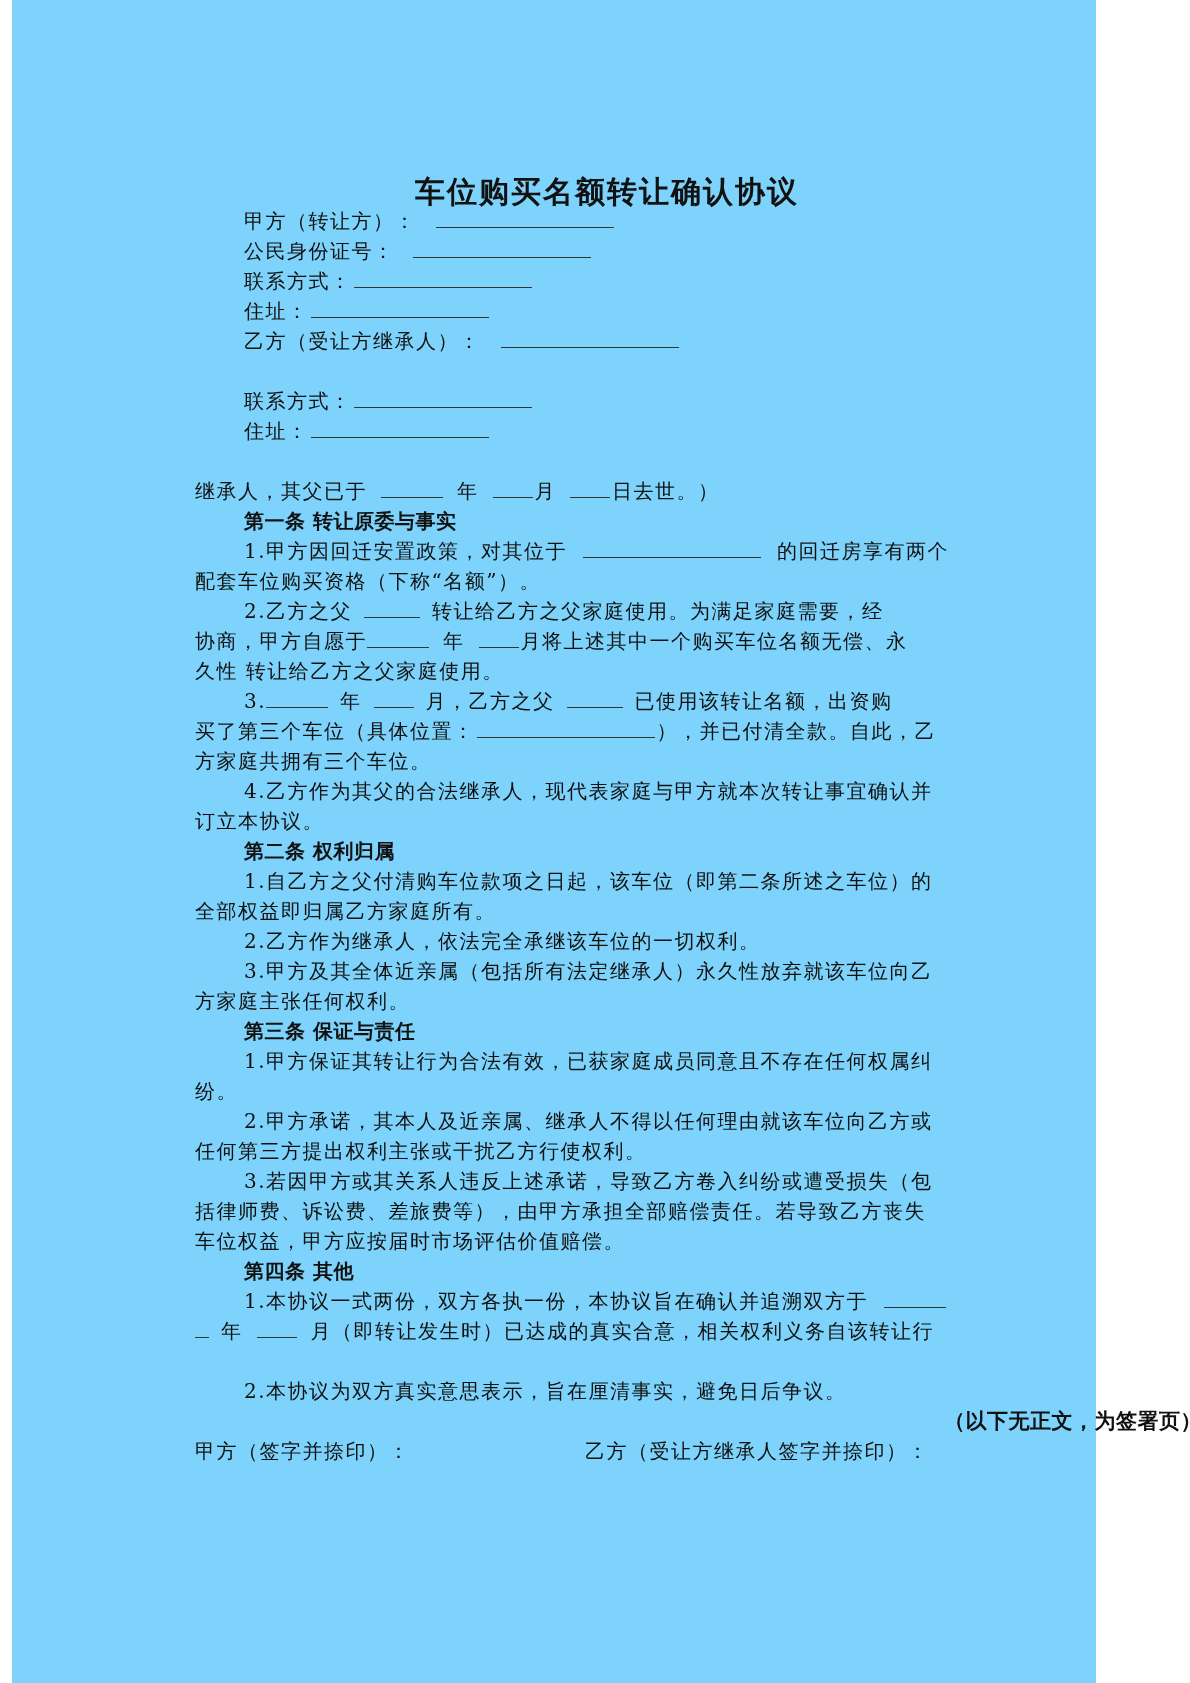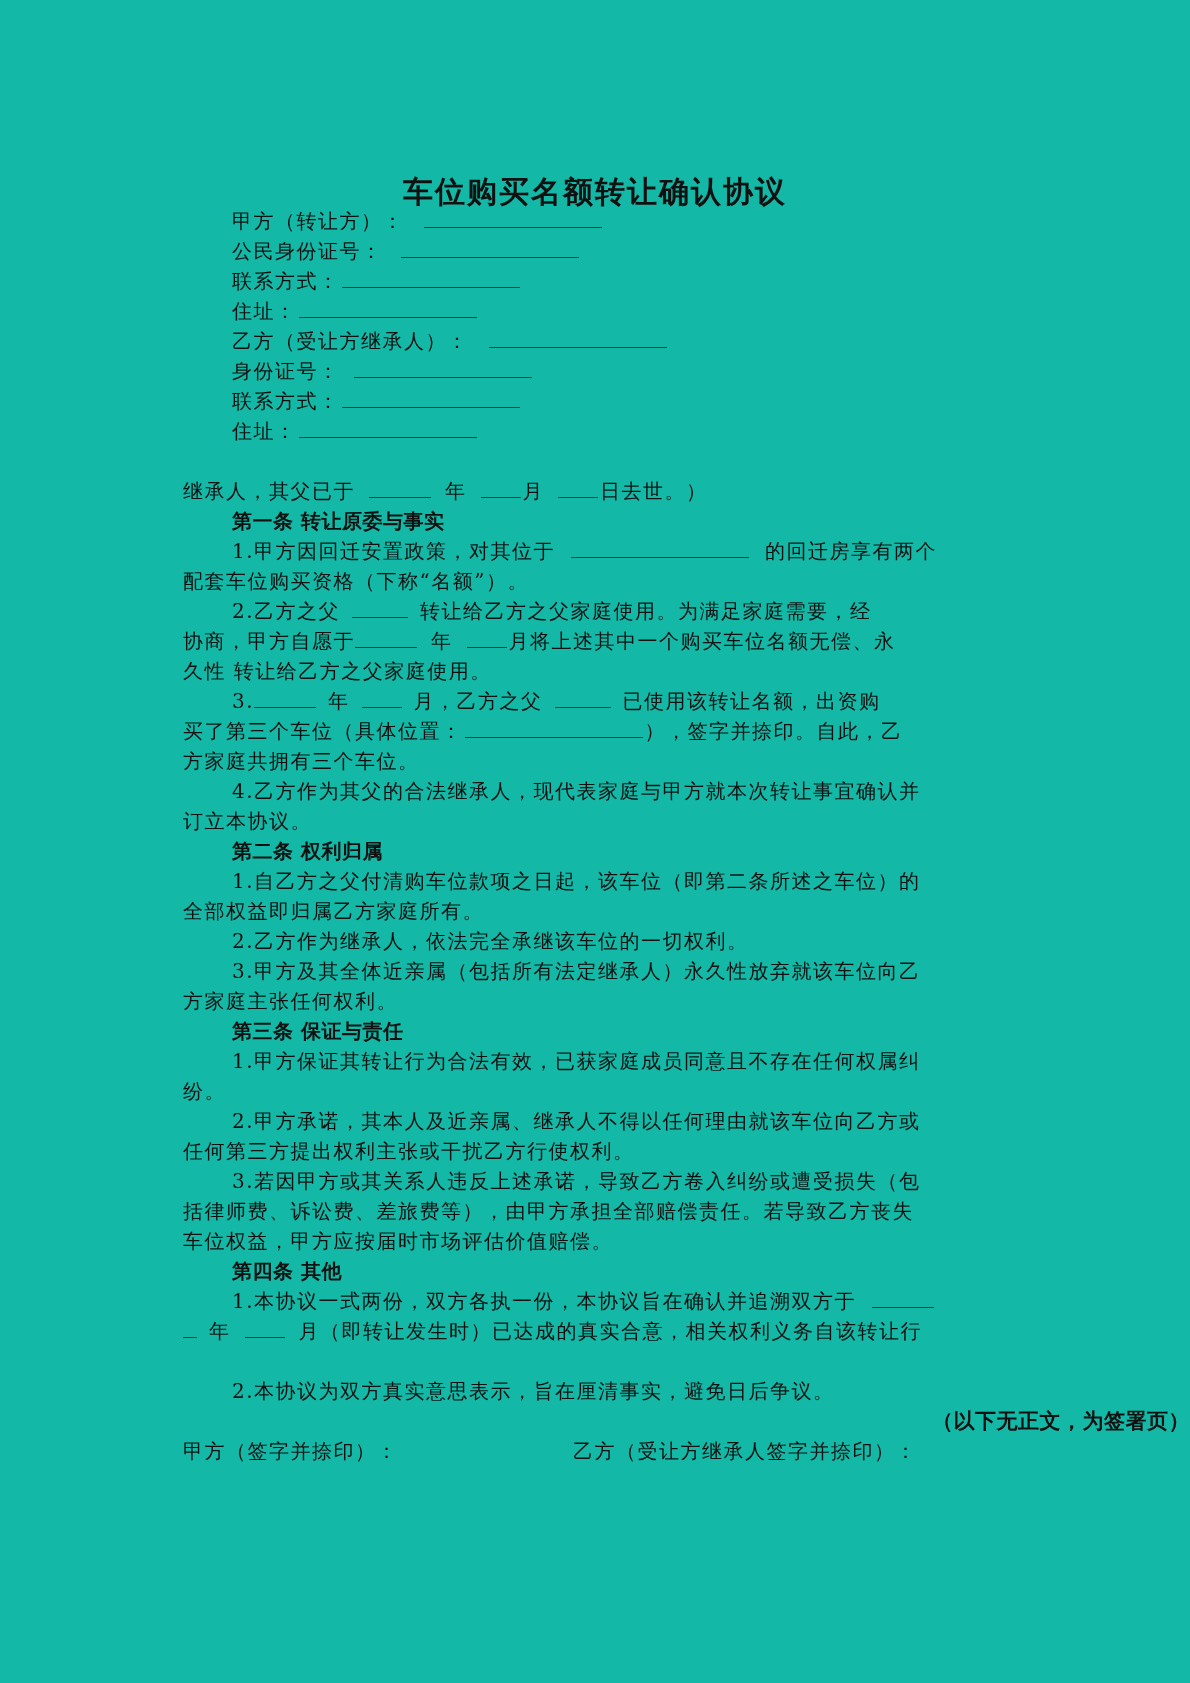--- a/index.html
+++ b/index.html
@@ -1,21 +1,21 @@
 <!DOCTYPE html>
 <html><head>
 <meta charset="utf-8">
 <style>
   html, body { margin: 0; padding: 0; background: #ffffff; }
   body {
     width: 1190px; height: 1683px; position: relative; overflow: hidden;
     font-family: "DejaVu Serif", "Liberation Serif", serif;
     color: #111111;
   }
-  .page { position: absolute; left: 0; top: 0; width: 1190px; height: 1683px; background: #14b8a6; }
+  .page { position: absolute; left: 12px; top: 0; width: 1084px; height: 1683px; background: #7dd3fc; }
   .title {
     position: absolute; left: 0; width: 1190px; top: 172px;
     text-align: center; font-size: 30px; font-weight: bold; letter-spacing: 2px;
     font-family: "DejaVu Sans", sans-serif; line-height: 40px;
   }
   .line {
     position: absolute; font-size: 20px; line-height: 30px; white-space: nowrap;
     letter-spacing: 1.5px;
   }
   .blank {
@@ -43,23 +43,20 @@
   <div class="line ind" style="top:266px">
     <span>联系方式：</span><span class="blank" style="width:178px;margin-left:2px"></span>
   </div>
   <div class="line ind" style="top:296px">
     <span>住址：</span><span class="blank" style="width:178px;margin-left:2px"></span>
   </div>
 
   <div class="line ind" style="top:326px">
     <span>乙方（受让方继承人）：</span><span class="blank" style="width:178px;margin-left:20px"></span>
   </div>
-  <div class="line ind" style="top:356px">
-    <span>身份证号：</span><span class="blank" style="width:178px;margin-left:14px"></span>
-  </div>
   <div class="line ind" style="top:386px">
     <span>联系方式：</span><span class="blank" style="width:178px;margin-left:2px"></span>
   </div>
   <div class="line ind" style="top:416px">
     <span>住址：</span><span class="blank" style="width:178px;margin-left:2px"></span>
   </div>
 
   <div class="line full" style="top:476px">
     <span>继承人，其父已于</span><span class="blank" style="width:62px;margin:0 14px"></span><span>年</span><span class="blank" style="width:40px;margin:0 2px 0 14px"></span><span>月</span><span class="blank" style="width:40px;margin:0 2px 0 14px"></span><span>日去世。）</span>
   </div>
@@ -73,21 +70,21 @@
     <span>2.乙方之父</span><span class="blank" style="width:56px;margin:0 12px"></span><span>转让给乙方之父家庭使用。为满足家庭需要，经</span>
   </div>
   <div class="line full" style="top:626px">
     <span>协商，甲方自愿于</span><span class="blank" style="width:62px;margin:0 14px 0 0"></span><span>年</span><span class="blank" style="width:40px;margin:0 2px 0 14px"></span><span>月将上述其中一个购买车位名额无偿、永</span>
   </div>
   <div class="line full" style="top:656px">久性 转让给乙方之父家庭使用。</div>
   <div class="line ind" style="top:686px">
     <span>3.</span><span class="blank" style="width:62px;margin:0 12px 0 0"></span><span>年</span><span class="blank" style="width:40px;margin:0 12px"></span><span>月，乙方之父</span><span class="blank" style="width:56px;margin:0 12px"></span><span>已使用该转让名额，出资购</span>
   </div>
   <div class="line full" style="top:716px">
-    <span>买了第三个车位（具体位置：</span><span class="blank" style="width:178px;margin:0 2px"></span><span>），签字并捺印。自此，乙</span>
+    <span>买了第三个车位（具体位置：</span><span class="blank" style="width:178px;margin:0 2px"></span><span>），并已付清全款。自此，乙</span>
   </div>
   <div class="line full" style="top:746px">方家庭共拥有三个车位。</div>
   <div class="line ind" style="top:776px">4.乙方作为其父的合法继承人，现代表家庭与甲方就本次转让事宜确认并</div>
   <div class="line full" style="top:806px">订立本协议。</div>
 
   <div class="line ind heading" style="top:836px">第二条 权利归属</div>
   <div class="line ind" style="top:866px">1.自乙方之父付清购车位款项之日起，该车位（即第二条所述之车位）的</div>
   <div class="line full" style="top:896px">全部权益即归属乙方家庭所有。</div>
   <div class="line ind" style="top:926px">2.乙方作为继承人，依法完全承继该车位的一切权利。</div>
   <div class="line ind" style="top:956px">3.甲方及其全体近亲属（包括所有法定继承人）永久性放弃就该车位向乙</div>

